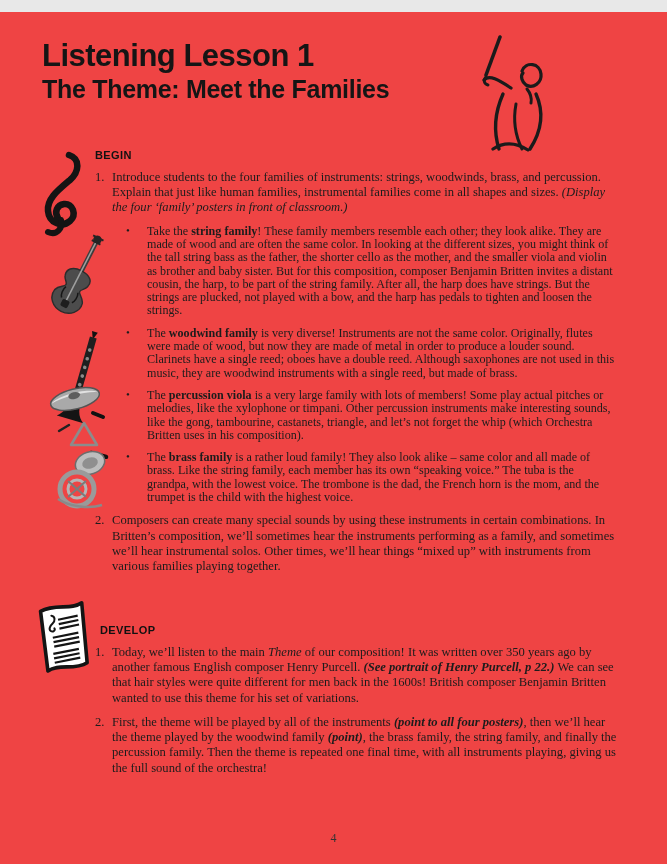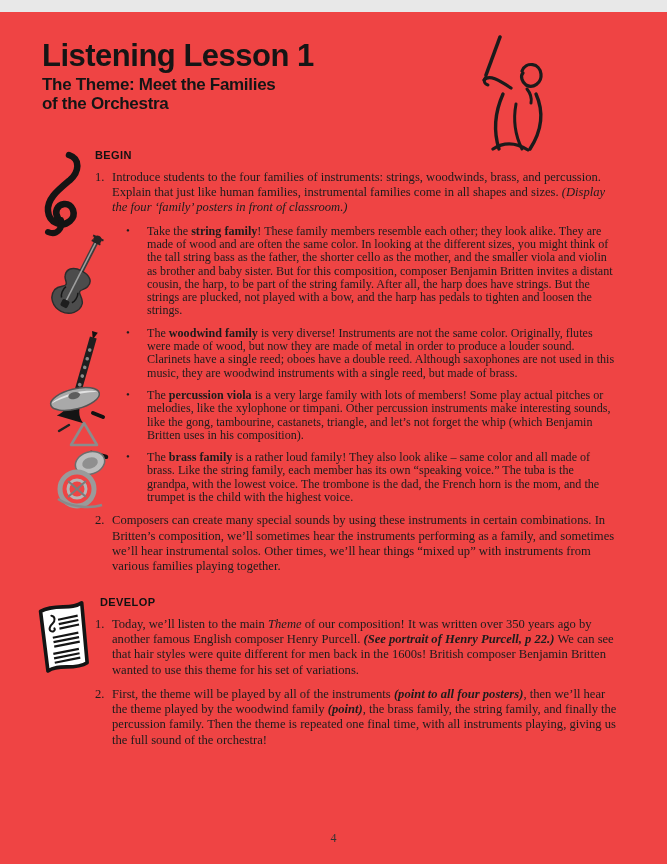--- a/index.html
+++ b/index.html
@@ -8,31 +8,31 @@
     width:667px;height:864px;
     margin:12px auto;
     background:#ef4444;
     font-family:"Liberation Serif", serif;
     color:#1c1c1c;
     overflow:hidden;
   }
   
   .header{position:absolute;left:42px;top:28px;width:420px;font-family:"Liberation Sans",sans-serif;font-weight:bold;}
   .title{font-size:31px;line-height:1.05;letter-spacing:-0.5px;color:#151515;}
-  .subtitle{font-size:17px;line-height:1.13;letter-spacing:-0.3px;color:#151515;margin-top:2px;}
+  .subtitle{font-size:25px;line-height:1.13;letter-spacing:-0.3px;color:#151515;margin-top:2px;}
   .conductor{position:absolute;left:438px;top:20px;}
   
   .section-heading{
     font-family:"Liberation Sans",sans-serif;font-weight:bold;
     font-size:11px;letter-spacing:0.4px;color:#111;
   }
   
   .content{position:absolute;left:95px;width:522px;}
   .begin-content{top:137px;}
-  .develop-content{top:584px;}
+  .develop-content{top:612px;}
   .numbered{display:flex;margin-top:9px;font-size:12.6px;line-height:1.21;}
   .numbered .num{flex:0 0 17px;}
   .numbered .para{flex:1;}
   .bullets{margin-top:4px;}
   .bullet-row{position:relative;margin-top:9px;padding-left:52px;font-size:12.1px;line-height:1.1;}
   .bullet-marker{position:absolute;left:31px;top:-1px;font-size:11px;}
   .bullet-icon{position:absolute;}
   .icon-violin{left:-45px;top:0px;}
   .icon-clarinet{left:-38px;top:2px;}
   .icon-percussion{left:-52px;top:-8px;}
@@ -50,21 +50,20 @@
 </style>
 </head>
 <body>
 
 <div class="page">
 
   <div class="header">
     <div class="title">Listening Lesson 1</div>
     <div class="subtitle">
       <div>The Theme: Meet the Families</div>
-      <div>of the Orchestra</div>
     </div>
   </div>
 
   <div class="conductor">
     <svg width="140" height="120" viewBox="0 0 130 120" fill="none" stroke="#1b1b1b" stroke-linecap="round" stroke-linejoin="round">
       <path d="M57,5 L43,43" stroke-width="3.6"></path>
       <path d="M41,48 C46,42 56,48 68,56" stroke-width="3.2"></path>
       <path d="M43,45 C40,48 41,52 45,53" stroke-width="3"></path>
       <path d="M79,39 C83,29 97,31 98,42 C99,51 90,57 83,53 C79,50 77,44 80,41" stroke-width="3.2"></path>
       <path d="M84,57 C88,62 89,66 88,71" stroke-width="3"></path>
@@ -138,21 +137,21 @@
               <path d="M8,17 C16,10 48,10 56,17 C44,13 20,13 8,17 Z" fill="#e2e2e2"></path>
               <ellipse cx="32" cy="14.5" rx="6" ry="3.4" fill="#5e5e5e"></ellipse>
             </g>
             <path d="M50,32 L60,36" stroke="#111" stroke-width="4" stroke-linecap="round"></path>
             <path d="M41,42 L28,64 L54,64 Z" fill="none" stroke="#8c8c8c" stroke-width="2.6" stroke-linejoin="round"></path>
             <path d="M16,50 L26,44" stroke="#222" stroke-width="2.4" stroke-linecap="round"></path>
             <path d="M48,72 L63,76" stroke="#111" stroke-width="4.4" stroke-linecap="round"></path>
           </svg>
         </span>
         <span class="bullet-marker">•</span>
-        <span><span>The </span><span class="seg-bold">percussion viola</span><span> is a very large family with lots of members! Some play actual pitches or melodies, like the xylophone or timpani. Other percussion instruments make interesting sounds, like the gong, tambourine, castanets, triangle, and let’s not forget the whip (which Benjamin Britten uses in his composition).</span></span>
+        <span><span>The </span><span class="seg-bold">percussion viola</span><span> is a very large family with lots of members! Some play actual pitches or melodies, like the xylophone or timpani. Other percussion instruments make interesting sounds, like the gong, tambourine, castanets, triangle, and let’s not forget the whip (which Orchestra Britten uses in his composition).</span></span>
       </div>
 
       <div class="bullet-row">
         <span class="bullet-icon icon-horn">
           <svg width="58" height="66" viewBox="0 0 58 66">
             <ellipse cx="40" cy="14" rx="15" ry="11" fill="#bdbdbd" stroke="#6d6d6d" stroke-width="1.5" transform="rotate(-18 40 14)"></ellipse>
             <ellipse cx="40" cy="14" rx="8" ry="5.5" fill="#8f8f8f" transform="rotate(-18 40 14)"></ellipse>
             <circle cx="27" cy="40" r="17" fill="none" stroke="#9a9a9a" stroke-width="5"></circle>
             <circle cx="27" cy="40" r="9" fill="none" stroke="#b5b5b5" stroke-width="3"></circle>
             <path d="M18,32 L36,48 M36,32 L18,48" stroke="#7b7b7b" stroke-width="2"></path>

